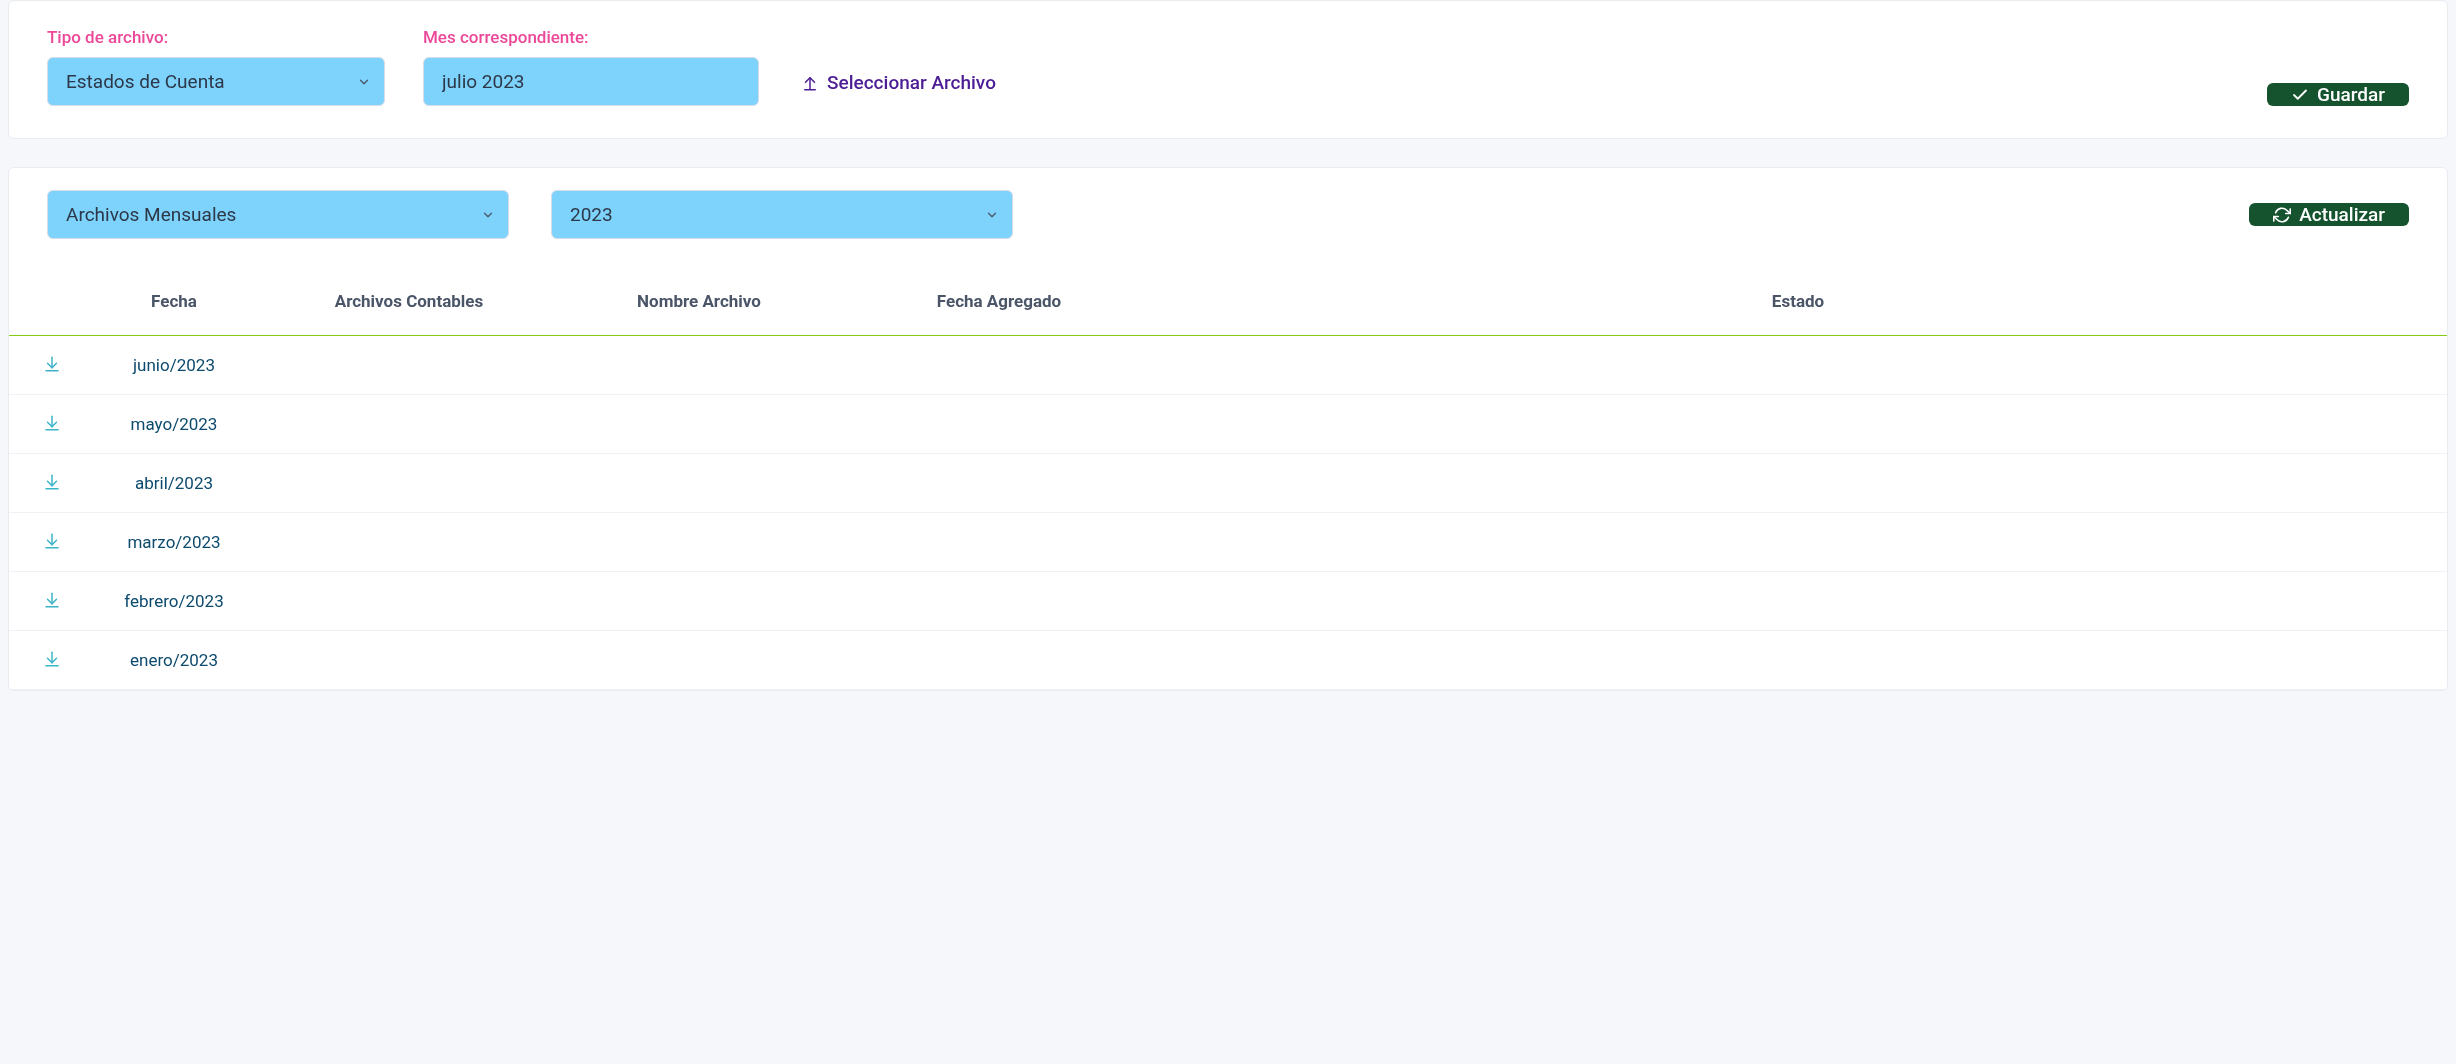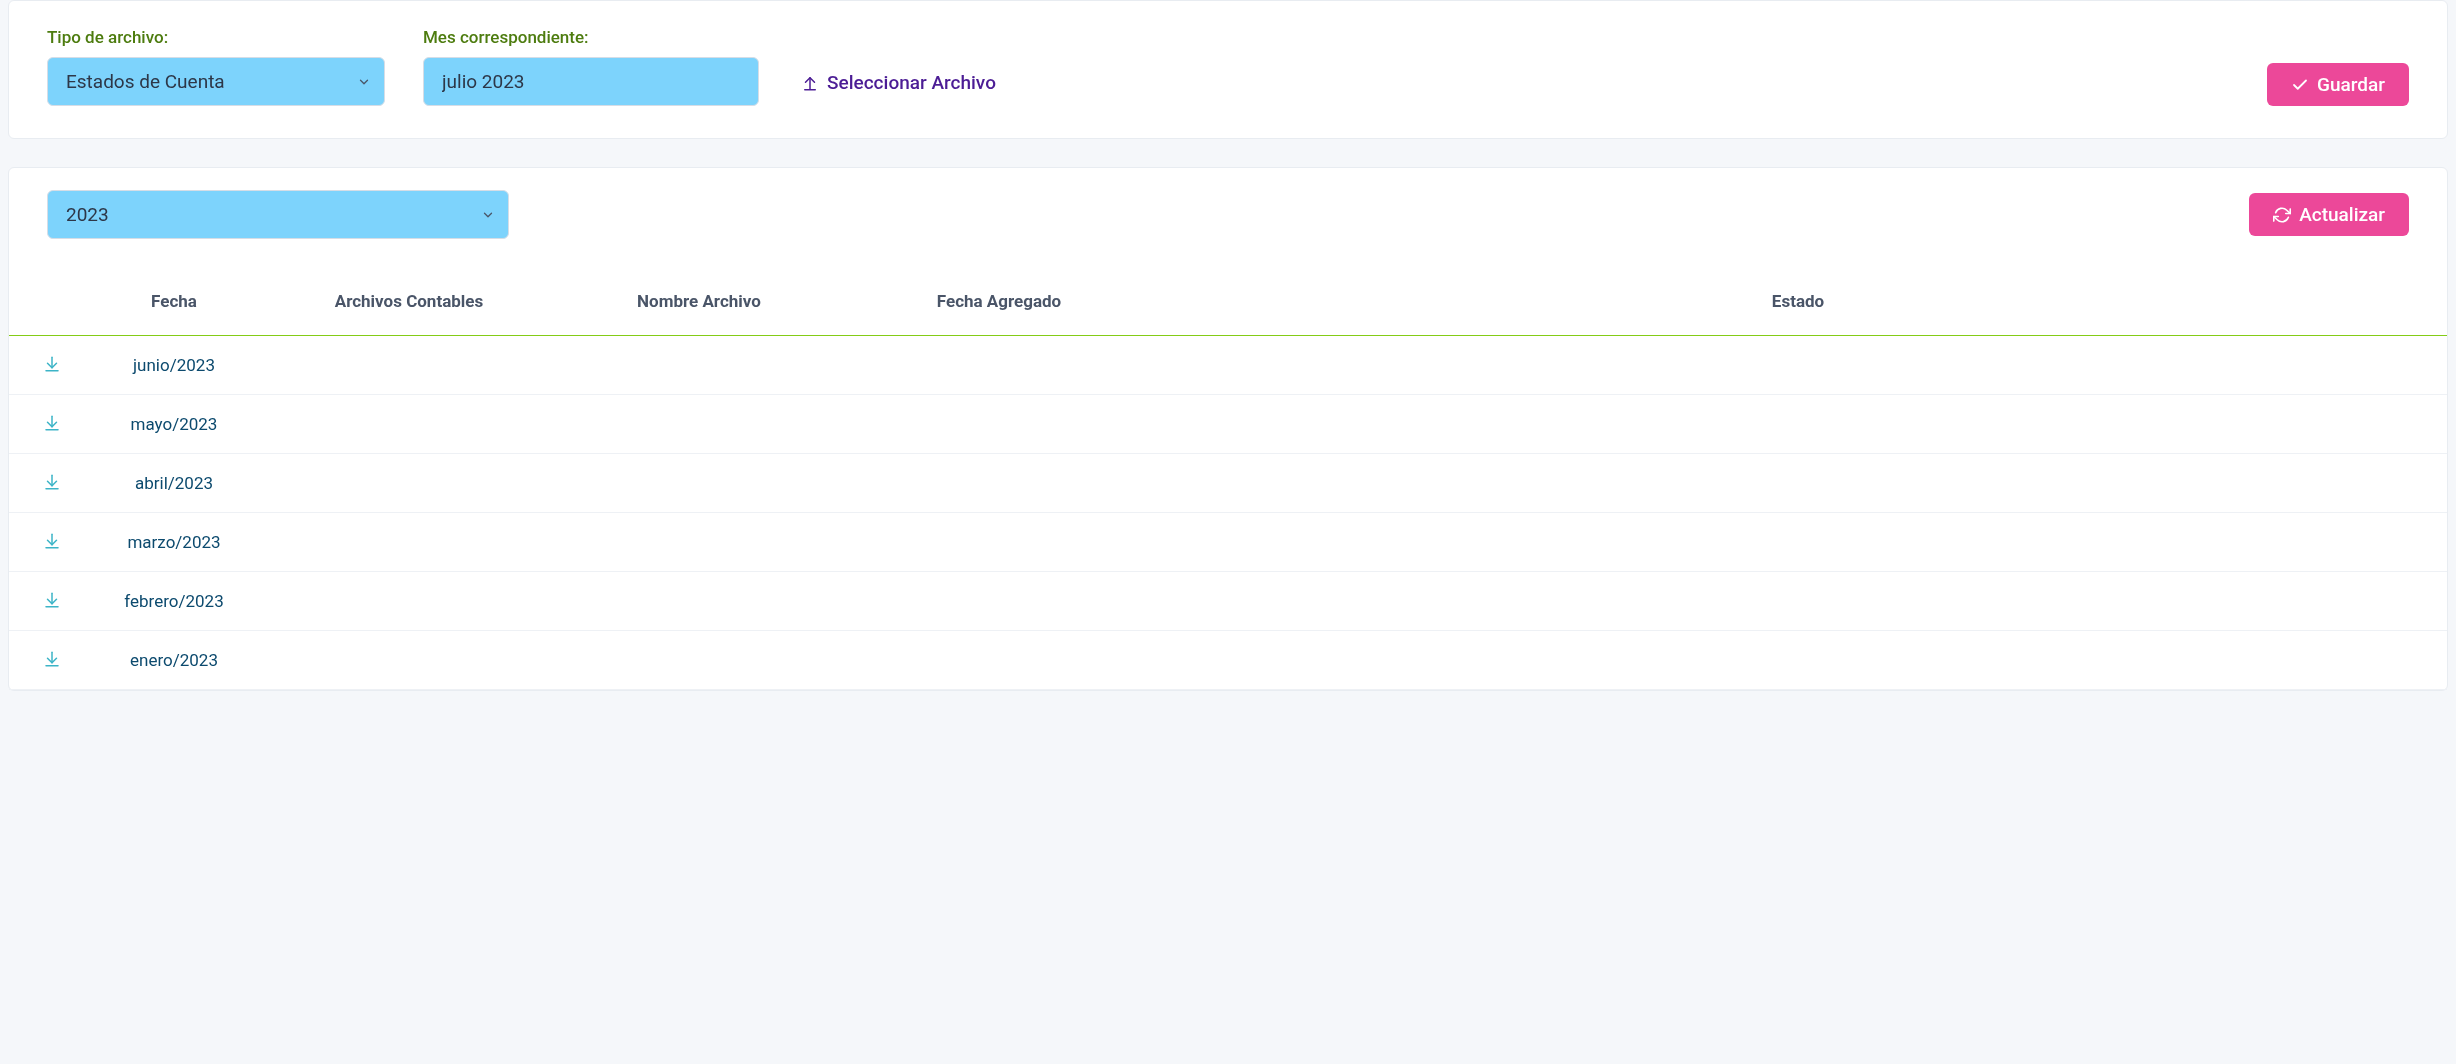--- a/index.html
+++ b/index.html
@@ -20,21 +20,21 @@
     display: flex;
     align-items: flex-end;
     gap: 38px;
   }
   .field-group {
     display: flex;
     flex-direction: column;
     gap: 10px;
   }
   .field-label {
-    color: #4d7c0f;
+    color: #ec4899;
     font-size: 17px;
     font-weight: 500;
   }
   .select-wrap {
     position: relative;
     display: inline-block;
   }
   .form-select, .form-input {
     border: 1px solid #d6dde6;
     border-radius: 6px;
@@ -66,27 +66,27 @@
     font-size: 19px;
     font-weight: 500;
     cursor: pointer;
     background: none;
     border: none;
     font-family: inherit;
     padding: 12px 4px;
   }
   .spacer { flex: 1; }
   .btn-primary {
-    background: #ec4899;
+    background: #14532d;
     color: #fff;
     border: none;
     border-radius: 6px;
     font-size: 19px;
     font-weight: 500;
-    padding: 10px 24px;
+    padding: 0 24px;
     display: inline-flex;
     align-items: center;
     gap: 8px;
     cursor: pointer;
     font-family: inherit;
   }
   .panel-lower {
     margin-top: 28px;
     padding-bottom: 0;
   }
@@ -184,20 +184,30 @@
     </span>
     <span>Guardar</span>
   </button>
 
 </div>
 
 <div class="panel panel-lower">
 
   <div class="filter-row">
 
+    <div class="select-wrap">
+      <select class="form-select filter-select-1">
+        <option>Archivos Mensuales</option>
+      </select>
+      <span class="select-chevron">
+        <svg width="14" height="14" viewBox="0 0 24 24" fill="none" stroke="currentColor" stroke-width="2.2" stroke-linecap="round" stroke-linejoin="round">
+            <polyline points="6 9 12 15 18 9"></polyline>
+          </svg>
+      </span>
+    </div>
 
     <div class="select-wrap">
       <select class="form-select filter-select-2">
         <option>2023</option>
       </select>
       <span class="select-chevron">
         <svg width="14" height="14" viewBox="0 0 24 24" fill="none" stroke="currentColor" stroke-width="2.2" stroke-linecap="round" stroke-linejoin="round">
             <polyline points="6 9 12 15 18 9"></polyline>
           </svg>
       </span>

